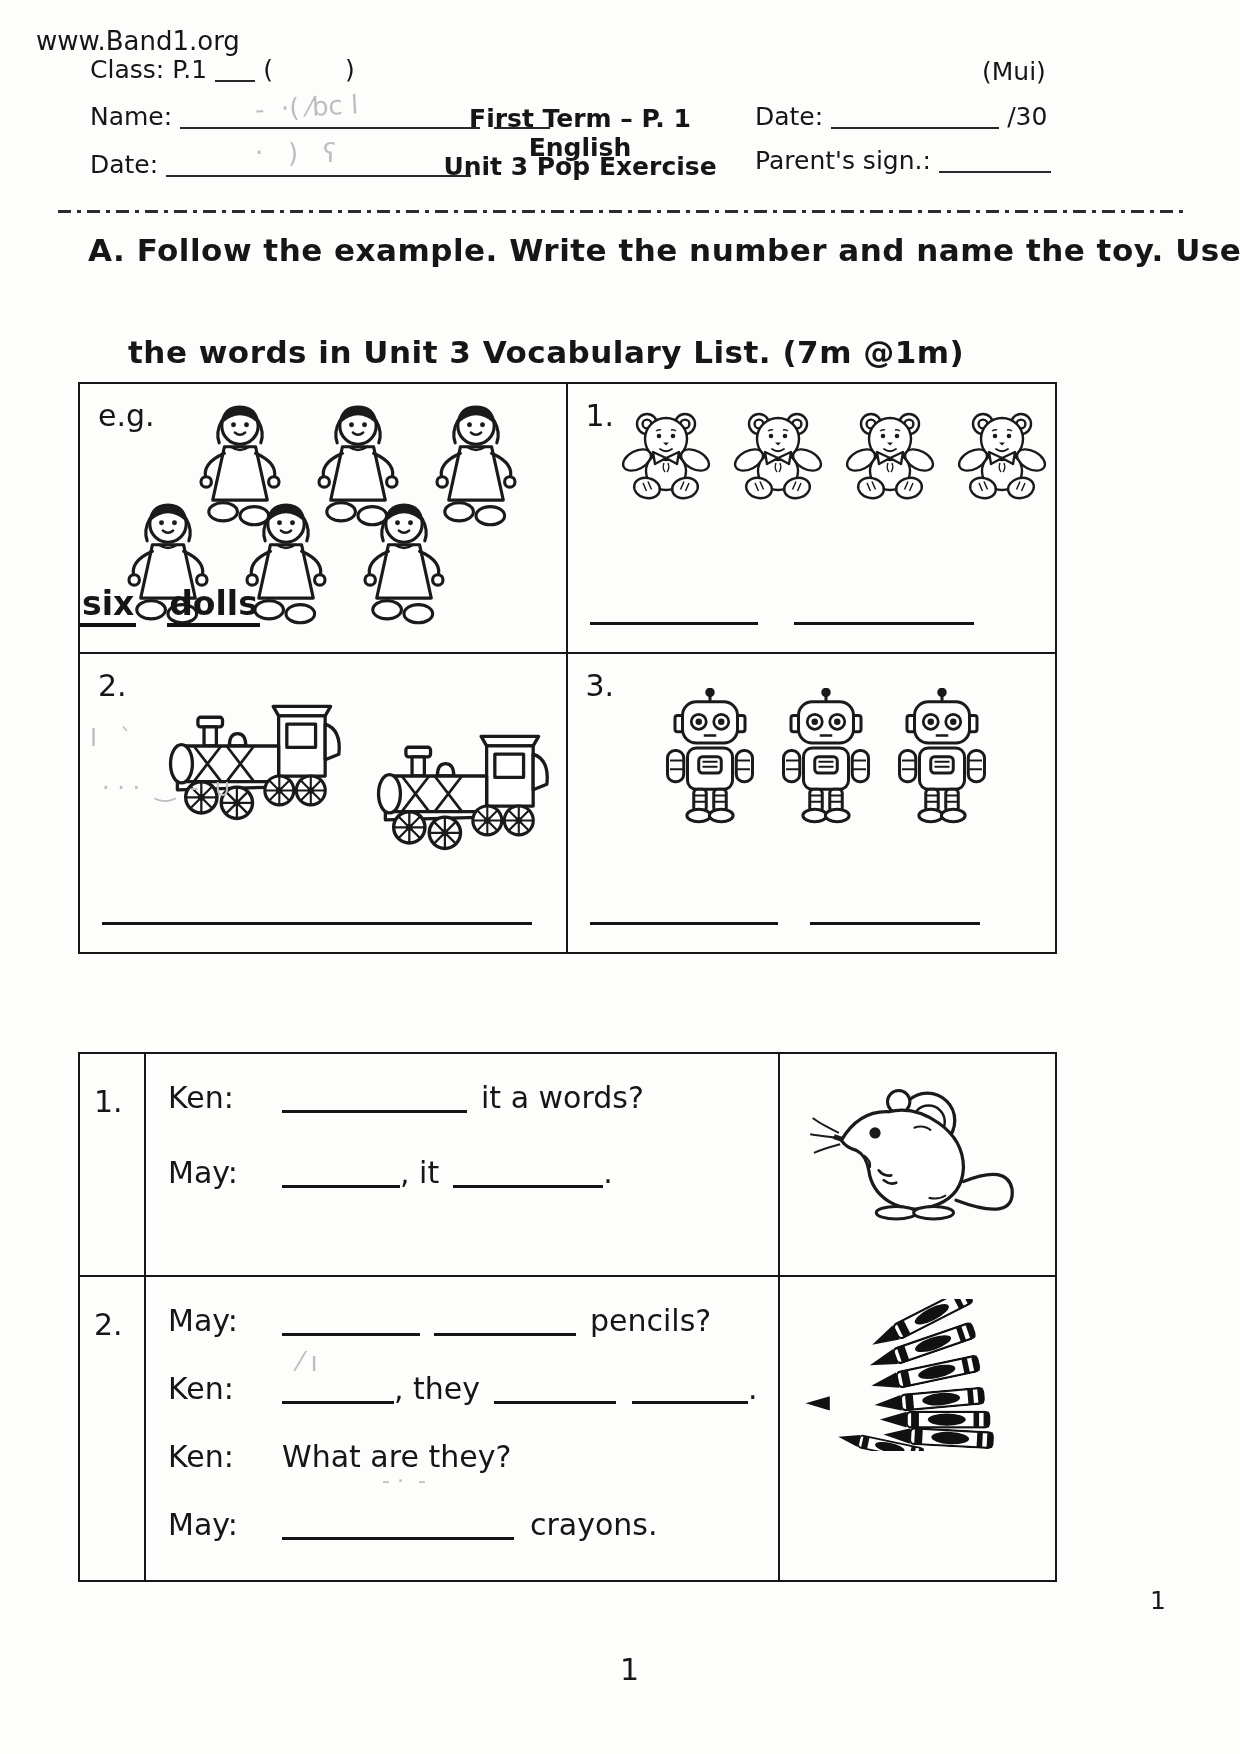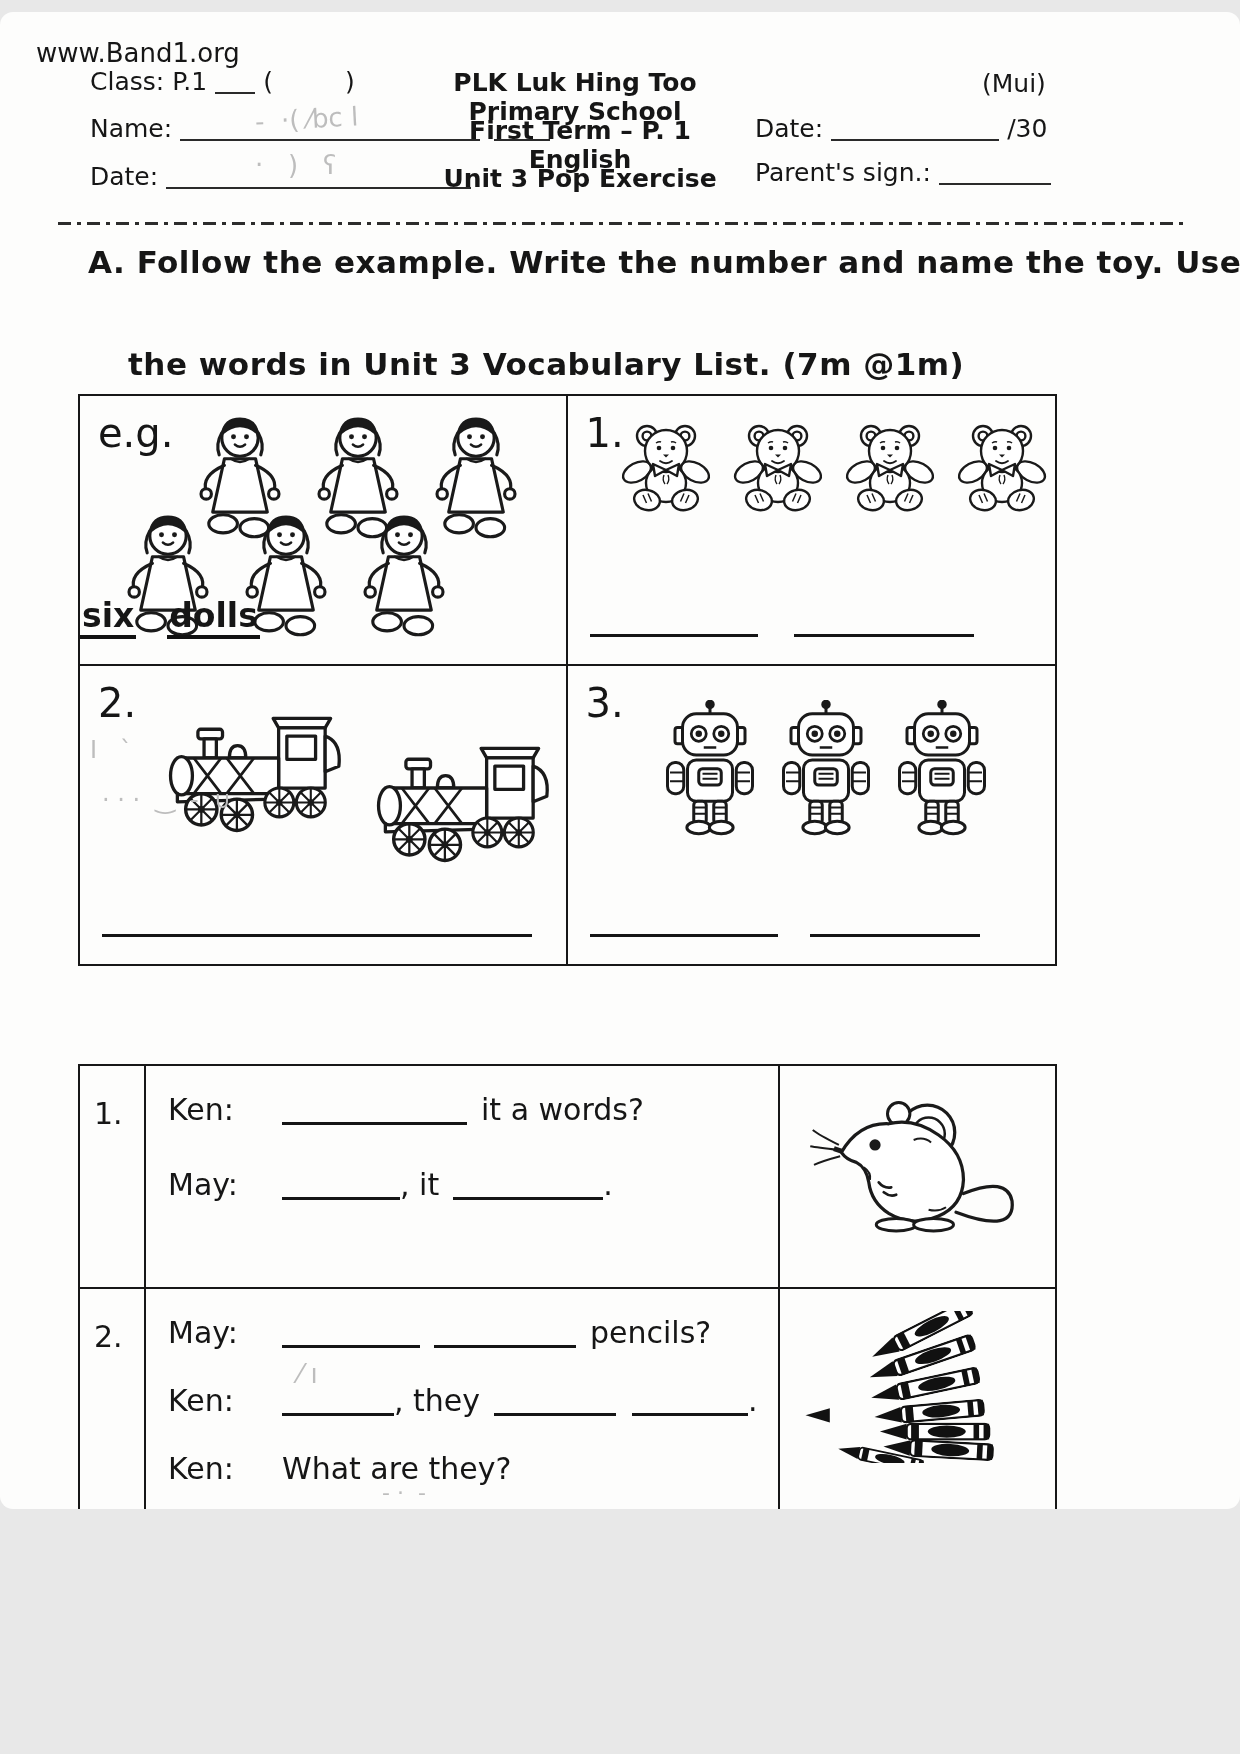--- a/index.html
+++ b/index.html
@@ -1,36 +1,36 @@
 <!DOCTYPE html>
 <html><head>
 <meta charset="utf-8">
 <style>
   html,body{margin:0;padding:0;background:#e8e8e8;}
-  .page{position:relative;width:1240px;height:1497px;background:#fdfdfc;margin:12px auto;
-        font-family:"DejaVu Sans","Liberation Sans",sans-serif;color:#161616;overflow:hidden;border-radius:13px;}
+  .page{position:relative;width:1240px;height:1754px;background:#fdfdfc;margin:0 auto;
+        font-family:"DejaVu Sans","Liberation Sans",sans-serif;color:#161616;overflow:hidden;}
   .abs{position:absolute;}
   .bold{font-weight:bold;}
   .ctr{text-align:center;}
   
   .blank{display:inline-block;border-bottom:3px solid #151515;height:22px;vertical-align:baseline;transform:translateY(5px);}
   .hblank{display:inline-block;border-bottom:2.5px solid #2a2a2a;height:18px;vertical-align:baseline;transform:translateY(4px);}
   
   .hrow{font-size:25px;display:flex;align-items:baseline;gap:8px;}
   
   .dashes{height:3px;background:repeating-linear-gradient(90deg,#2c2c2c 0 13px,transparent 13px 19px,#2c2c2c 19px 23px,transparent 23px 29px);}
   
   .sec-h{font-size:31px;font-weight:bold;letter-spacing:.5px;white-space:nowrap;}
   
   .tableA{left:78px;top:382px;width:975px;height:568px;border:2.5px solid #171717;display:grid;
           grid-template-columns:1fr 1fr;grid-template-rows:270px 1fr;}
   .acell{position:relative;}
   .acell.bR{border-right:2.5px solid #171717;}
   .acell.bB{border-bottom:2.5px solid #171717;}
-  .acell .cell-label{position:absolute;left:18px;top:14px;font-size:40px;}
+  .acell .cell-label{position:absolute;left:18px;top:14px;font-size:30px;}
   .toy{display:block;}
   .toy-doll{width:104px;height:130px;}
   .toy-teddy-bear{width:100px;height:92px;}
   .toy-train{width:192px;height:130px;}
   .toy-robot{width:100px;height:140px;}
   .toy-grid{display:grid;grid-template-columns:repeat(3,118px);margin:16px 0 0 36px;}
   .toy-grid .toy:nth-child(-n+3){transform:translateX(72px);}
   .toy-grid .toy:nth-child(n+4){margin-top:-32px;}
   .bears{display:flex;gap:12px;margin:26px 0 0 48px;}
   .trains{display:flex;gap:16px;margin:40px 0 0 78px;}
@@ -211,21 +211,20 @@
 
   <div class="abs" style="left:36px;top:26px;font-size:26px;">www.Band1.org</div>
 
   <div class="abs hrow" style="left:90px;top:55px;">
     <span>Class: P.1</span>
     <span class="hblank" style="width:40px;"></span>
     <span>(</span>
     <span style="width:56px;"></span>
     <span>)</span>
   </div>
-  <div class="abs bold ctr" style="left:395px;top:56px;width:360px;font-size:25px;">PLK Luk Hing Too Primary School</div>
   <div class="abs" style="left:982px;top:57px;font-size:25px;">(Mui)</div>
 
   <div class="abs hrow" style="left:90px;top:102px;">
     <span>Name:</span>
     <span class="hblank" style="width:300px;"></span>
     <span class="hblank" style="width:56px;margin-left:6px;"></span>
   </div>
   <div class="abs stray" style="left:255px;top:92px;font-size:26px;transform:rotate(-3deg);">-  ·( ⁄bc l</div>
   <div class="abs bold ctr" style="left:440px;top:104px;width:280px;font-size:25px;">First Term – P. 1 English</div>
   <div class="abs hrow" style="left:755px;top:102px;">

